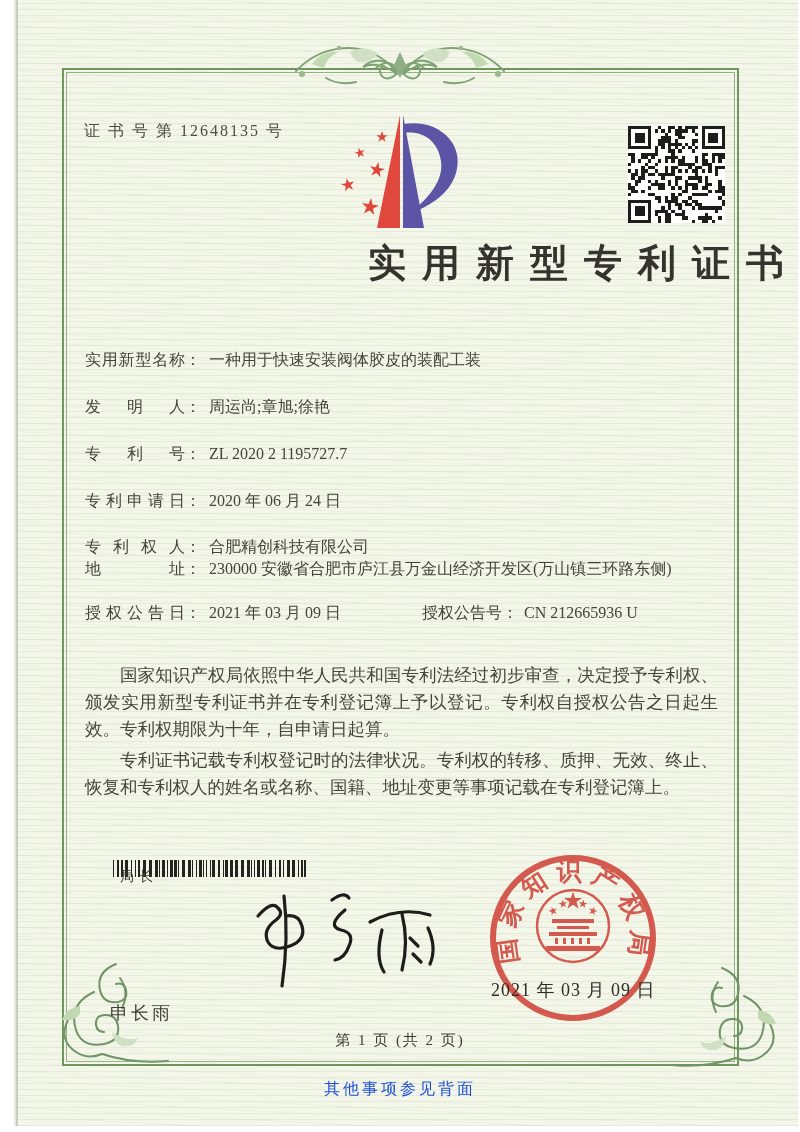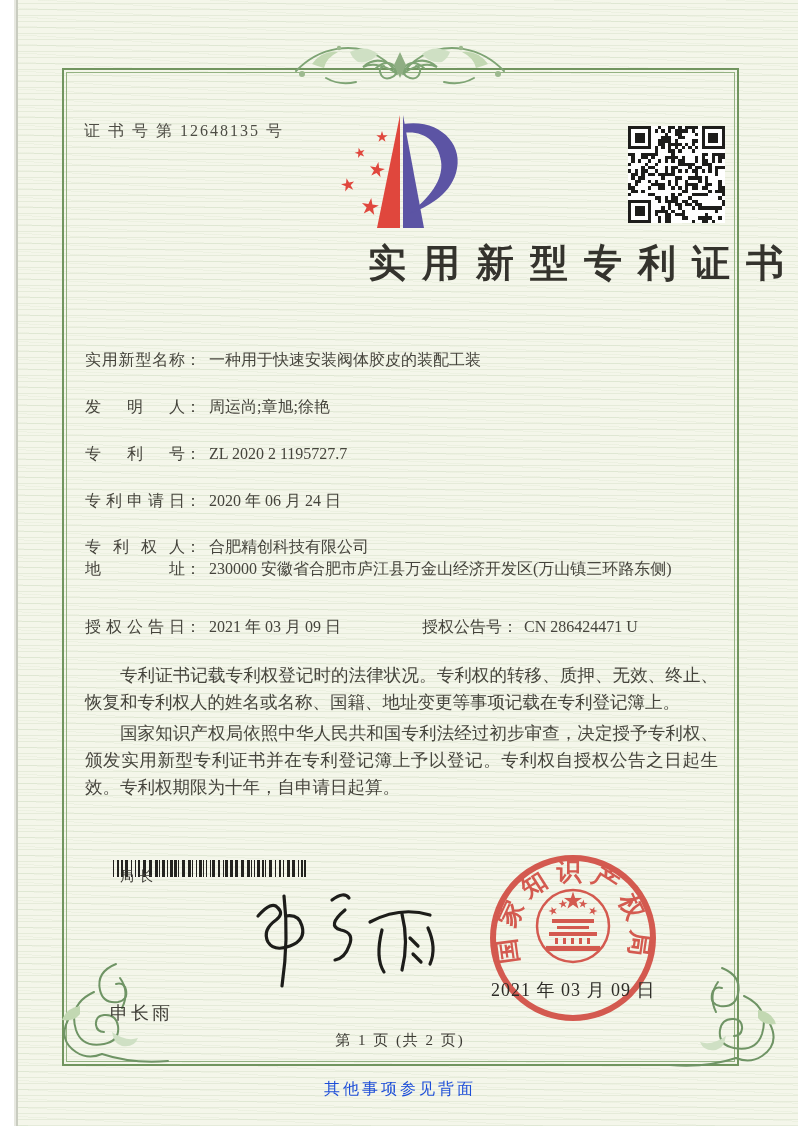--- a/index.html
+++ b/index.html
@@ -490,30 +490,30 @@
   </div>
   <div class="row" style="top:488px">
     <span class="flabel">专利申请日</span><span class="colon">：</span><span class="fvalue">2020 年 06 月 24 日</span>
   </div>
   <div class="row" style="top:534px">
     <span class="flabel">专利权人</span><span class="colon">：</span><span class="fvalue">合肥精创科技有限公司</span>
   </div>
   <div class="row" style="top:556px">
     <span class="flabel">地址</span><span class="colon">：</span><span class="fvalue addr">230000 安徽省合肥市庐江县万金山经济开发区(万山镇三环路东侧)</span>
   </div>
-  <div class="row" style="top:614px">
+  <div class="row" style="top:600px">
     <span class="flabel">授权公告日</span><span class="colon">：</span><span class="fvalue">2021 年 03 月 09 日</span>
     <span class="grant2">
-      <span>授权公告号</span><span class="colon">：</span><span style="margin-left:6px">CN 286424471 U</span>
+      <span>授权公告号</span><span class="colon">：</span><span style="margin-left:6px">CN 212665936 U</span>
     </span>
   </div>
 
   <div class="paras">
+    <p>国家知识产权局依照中华人民共和国专利法经过初步审查，决定授予专利权、颁发实用新型专利证书并在专利登记簿上予以登记。专利权自授权公告之日起生效。专利权期限为十年，自申请日起算。</p>
     <p>专利证书记载专利权登记时的法律状况。专利权的转移、质押、无效、终止、恢复和专利权人的姓名或名称、国籍、地址变更等事项记载在专利登记簿上。</p>
-    <p>国家知识产权局依照中华人民共和国专利法经过初步审查，决定授予专利权、颁发实用新型专利证书并在专利登记簿上予以登记。专利权自授权公告之日起生效。专利权期限为十年，自申请日起算。</p>
   </div>
 
   <svg class="barcode" id="barcode" width="196" height="17" viewBox="0 0 196 17" preserveAspectRatio="none">
       <rect x="0" y="0" width="1" height="17" fill="#23231f"></rect>
       <rect x="4" y="0" width="2" height="17" fill="#23231f"></rect>
       <rect x="8" y="0" width="2" height="17" fill="#23231f"></rect>
       <rect x="12" y="0" width="3" height="17" fill="#23231f"></rect>
       <rect x="18" y="0" width="1" height="17" fill="#23231f"></rect>
       <rect x="22" y="0" width="1" height="17" fill="#23231f"></rect>
       <rect x="25" y="0" width="2" height="17" fill="#23231f"></rect>

